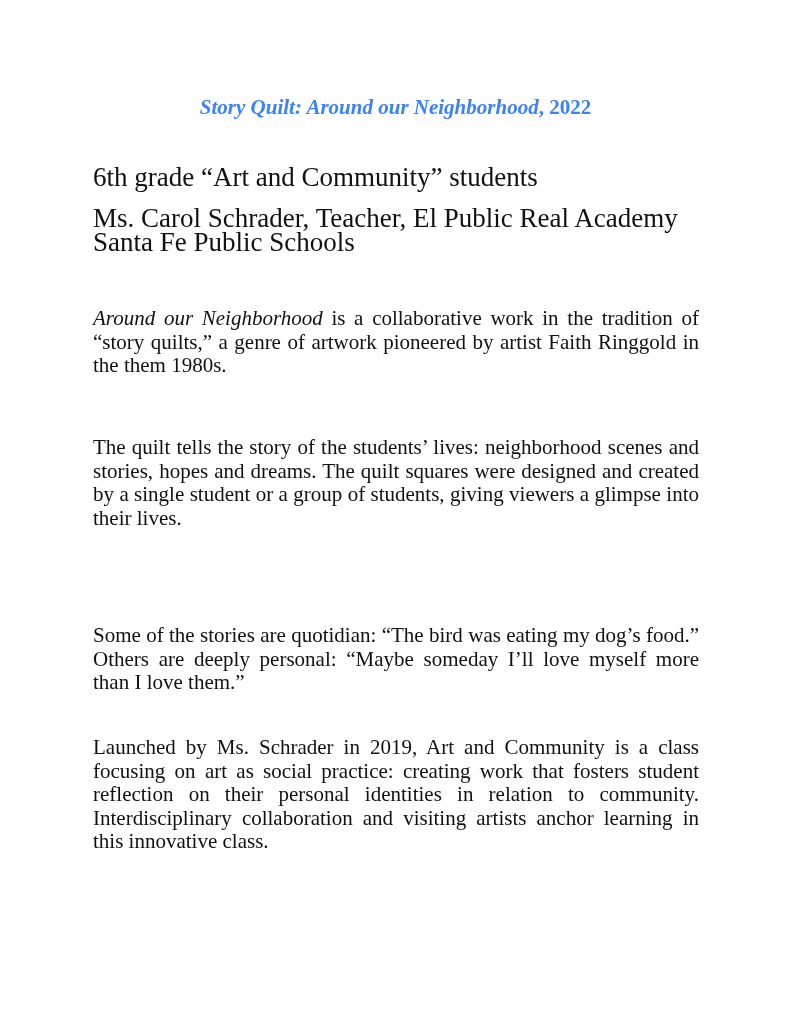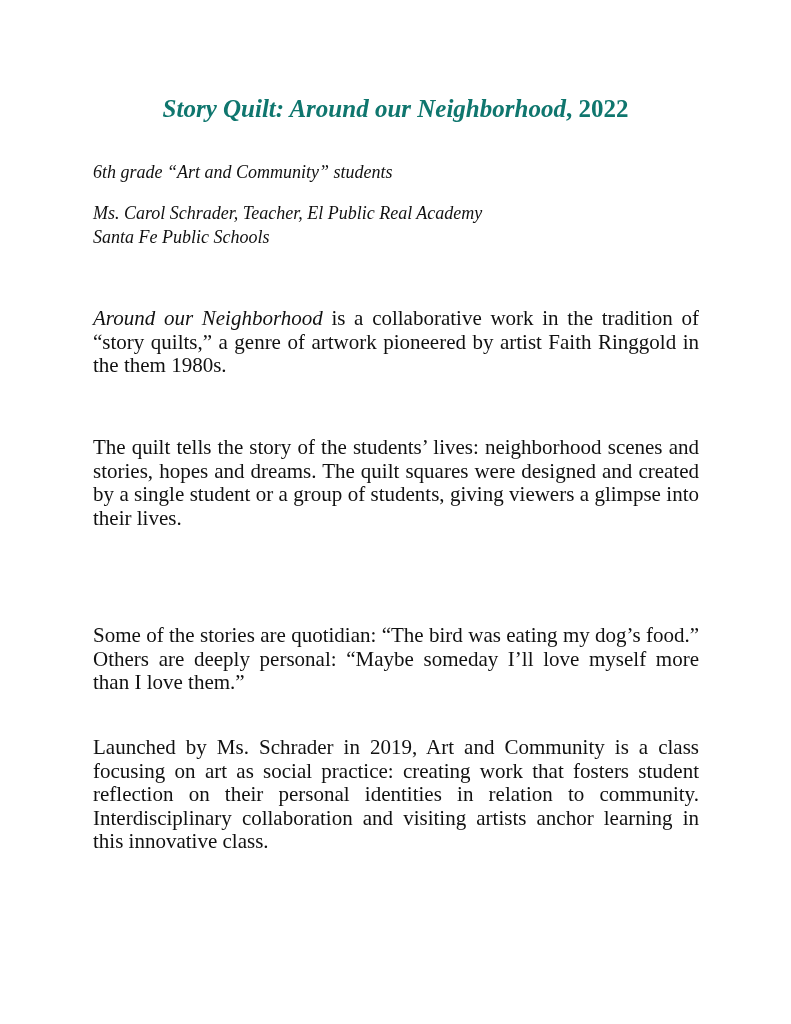--- a/index.html
+++ b/index.html
@@ -1,21 +1,21 @@
 <!DOCTYPE html>
 <html><head>
   <meta charset="utf-8">
   <style>
     html, body { margin: 0; padding: 0; background: #ffffff; }
     body { width: 791px; height: 1024px; position: relative; overflow: hidden;
            font-family: "Liberation Serif", "DejaVu Serif", serif; color: #111111; }
     .title { position: absolute; top: 95px; left: 0; width: 791px; text-align: center;
-             font-size: 25px; font-weight: bold; color: #0f766e; }
+             font-size: 21px; font-weight: bold; color: #3b82f6; }
     .title .it { font-style: italic; }
-    .line { position: absolute; left: 93px; font-size: 18px; white-space: nowrap; font-style: italic; }
+    .line { position: absolute; left: 93px; font-size: 27px; white-space: nowrap; }
     .para { position: absolute; left: 93px; width: 606px; font-size: 21px; line-height: 23.5px;
             text-align: justify; }
     .para .it { font-style: italic; }
   </style>
 </head>
 <body>
 
 <div class="title"><span class="it">Story Quilt:  Around our Neighborhood</span><span>, 2022</span></div>
 
 <div class="line" style="top:162px;">6th grade “Art and Community” students</div>

